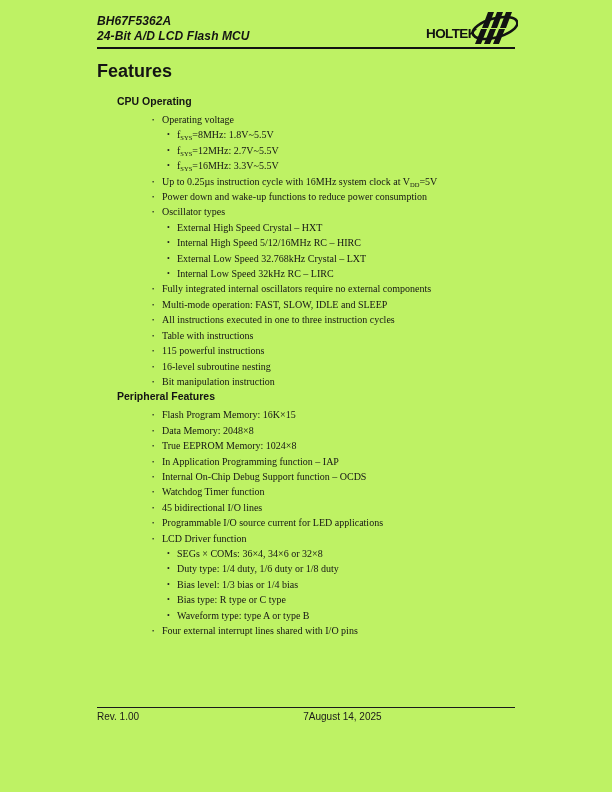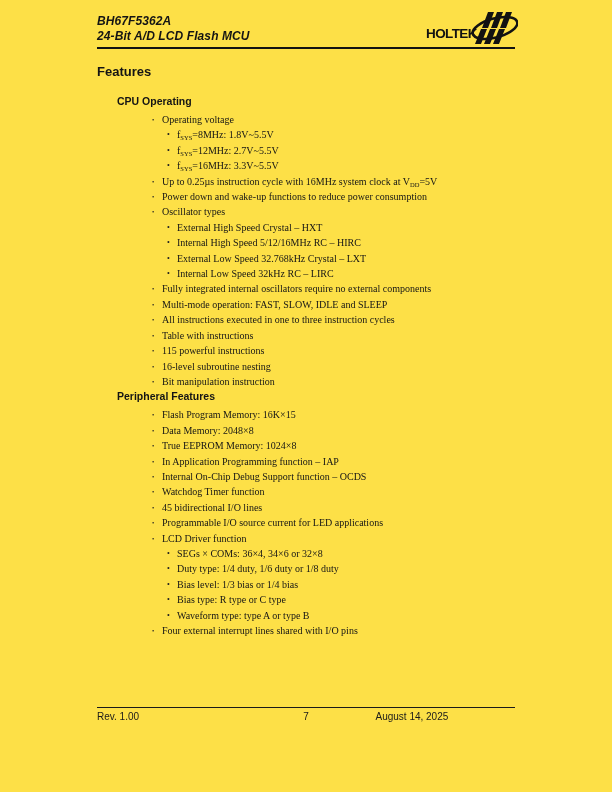--- a/index.html
+++ b/index.html
@@ -4,42 +4,42 @@
 <style>
   html, body { margin:0; padding:0; }
   body {
     width:612px; height:792px;
     background:#ffffff;
     color:#111;
     font-family:"Liberation Serif", serif;
     position:relative;
     overflow:hidden;
   }
-  .page { position:absolute; inset:0; background:#fde047; }
+  .page { position:absolute; inset:0; background:#bef264; }
 
   
   .doc-header-left {
     position:absolute; left:97px; top:14px;
     font-family:"Liberation Sans", sans-serif;
     font-weight:bold; font-style:italic;
     font-size:12px; line-height:14.5px;
     color:#141414; letter-spacing:0.1px;
     white-space:nowrap;
   }
   .logo-wrap { position:absolute; right:94px; top:8px; width:92px; height:40px; }
   .header-rule {
     position:absolute; left:97px; right:97px; top:47px;
     height:2.4px; background:#121212;
   }
 
   
   .content { position:absolute; left:97px; top:64px; width:418px; }
   .page-title {
     font-family:"Liberation Sans", sans-serif;
-    font-weight:bold; font-size:13px; line-height:15px;
+    font-weight:bold; font-size:18px; line-height:15px;
     margin:0 0 15px 0; color:#141414;
   }
   .section-title {
     font-family:"Liberation Sans", sans-serif;
     font-weight:bold; font-size:10.5px; line-height:13px;
     margin:0 0 0 20px; padding:1px 0 4px 0; color:#141414;
   }
   .section:not(:first-child) .section-title { margin-top:0; }
   .li {
     display:flex; align-items:flex-start;
@@ -58,21 +58,21 @@
     height:1px; background:#1a1a1a;
   }
   .footer {
     position:absolute; left:97px; right:97px; top:711px;
     font-family:"Liberation Sans", sans-serif;
     font-size:10px; color:#1a1a1a;
     display:flex; align-items:baseline;
   }
   .footer .f-left  { flex:1; text-align:left; }
   .footer .f-mid   { flex:0; text-align:center; }
-  .footer .f-right { flex:1; text-align:center; }
+  .footer .f-right { flex:1; text-align:left; }
 </style>
 </head>
 <body>
 
 <div class="page">
 
   <div class="doc-header-left">
     <div>BH67F5362A</div>
     <div>24-Bit A/D LCD Flash MCU</div>
   </div>

